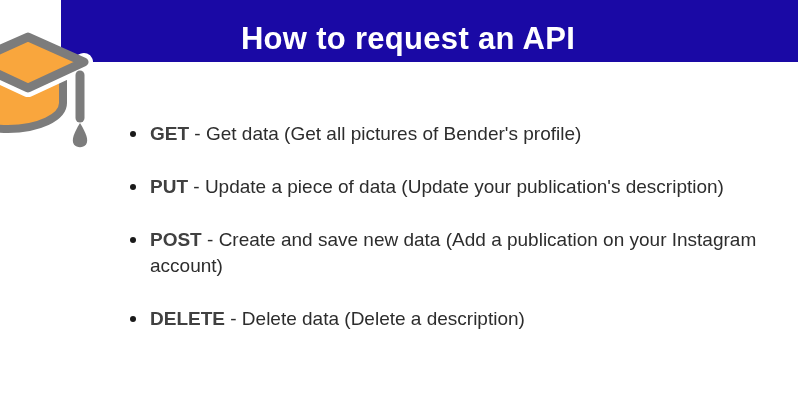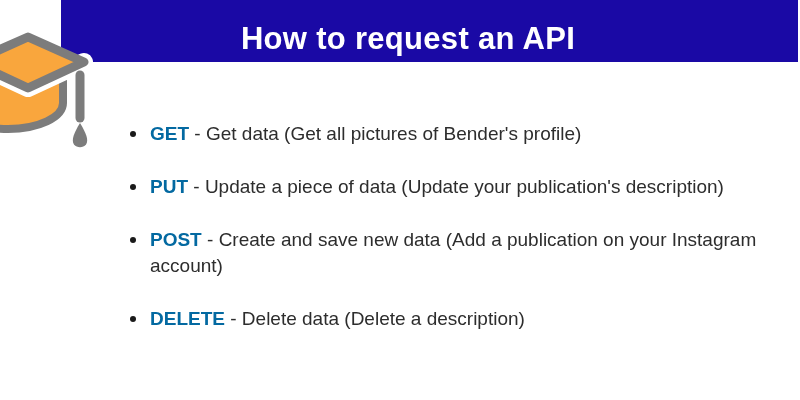--- a/index.html
+++ b/index.html
@@ -66,21 +66,21 @@
   .methods-list li .dot {
     position: absolute;
     left: 2px;
     top: 10px;
     width: 6px;
     height: 6px;
     border-radius: 50%;
     background: #1a1a1a;
   }
   .methods-list b {
-    color: #0369a1;
+    color: #404040;
     font-weight: bold;
   }
 </style>
 </head>
 <body>
 
 <div class="page">
 
   <div class="banner"></div>
 

